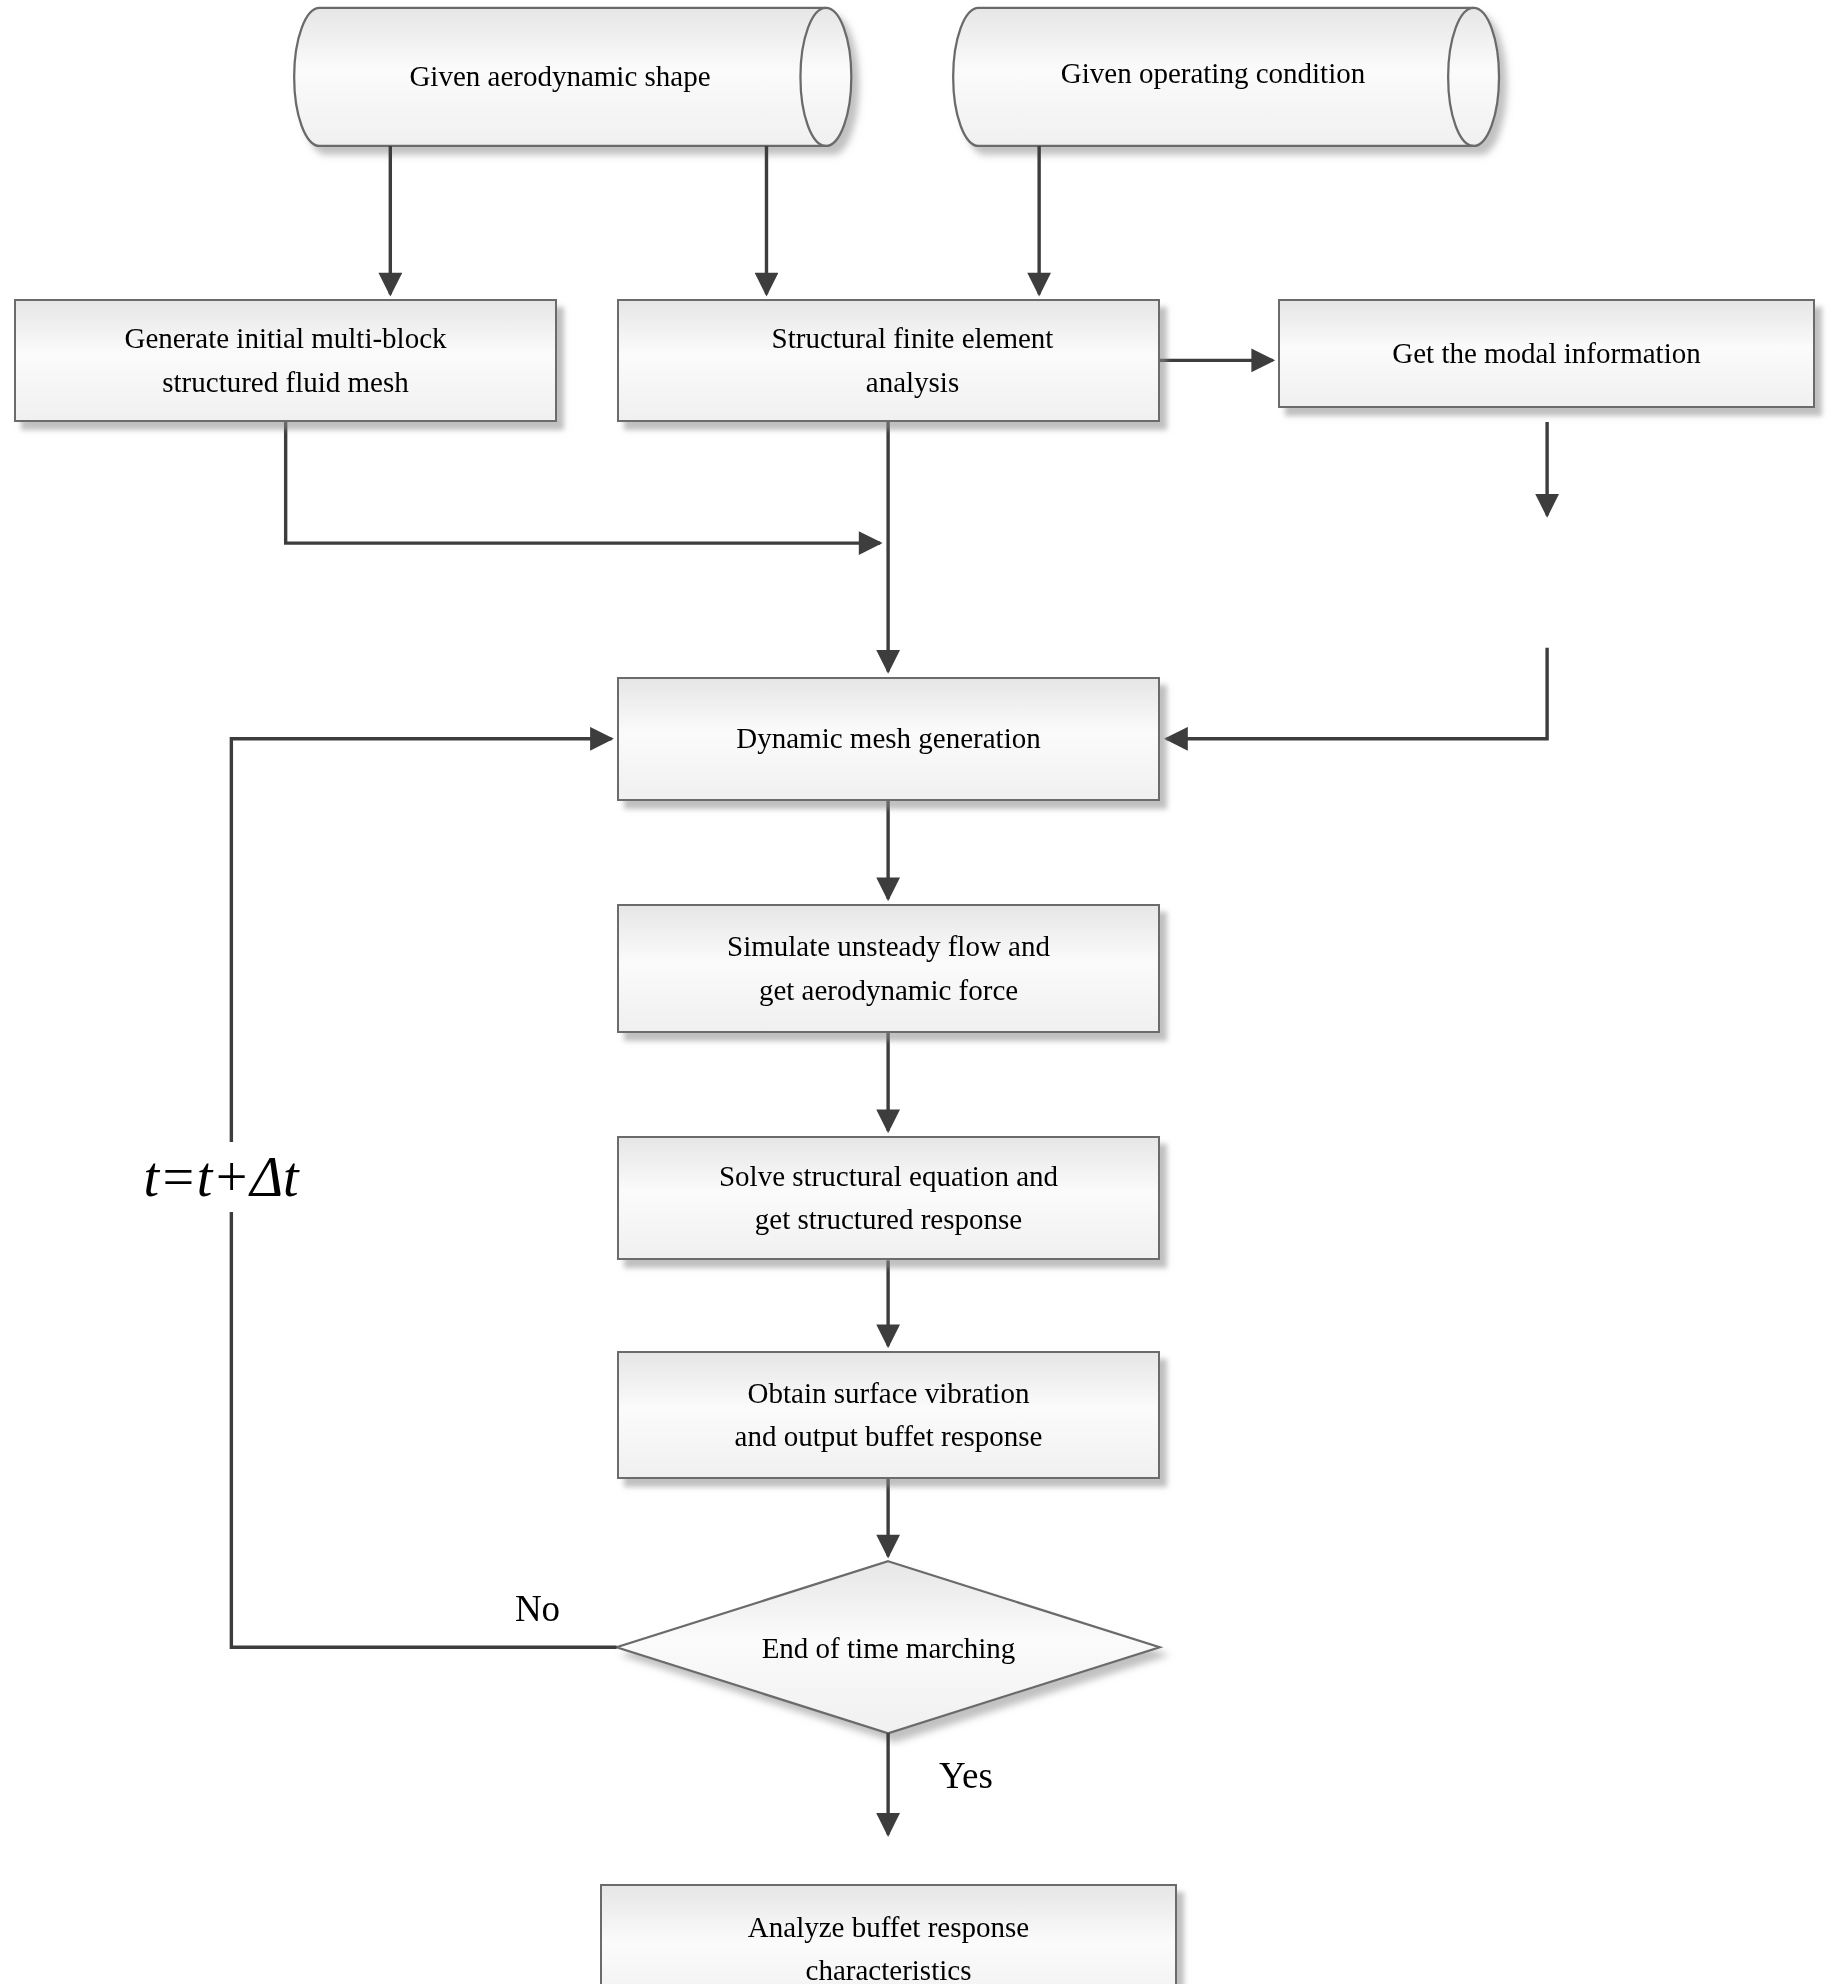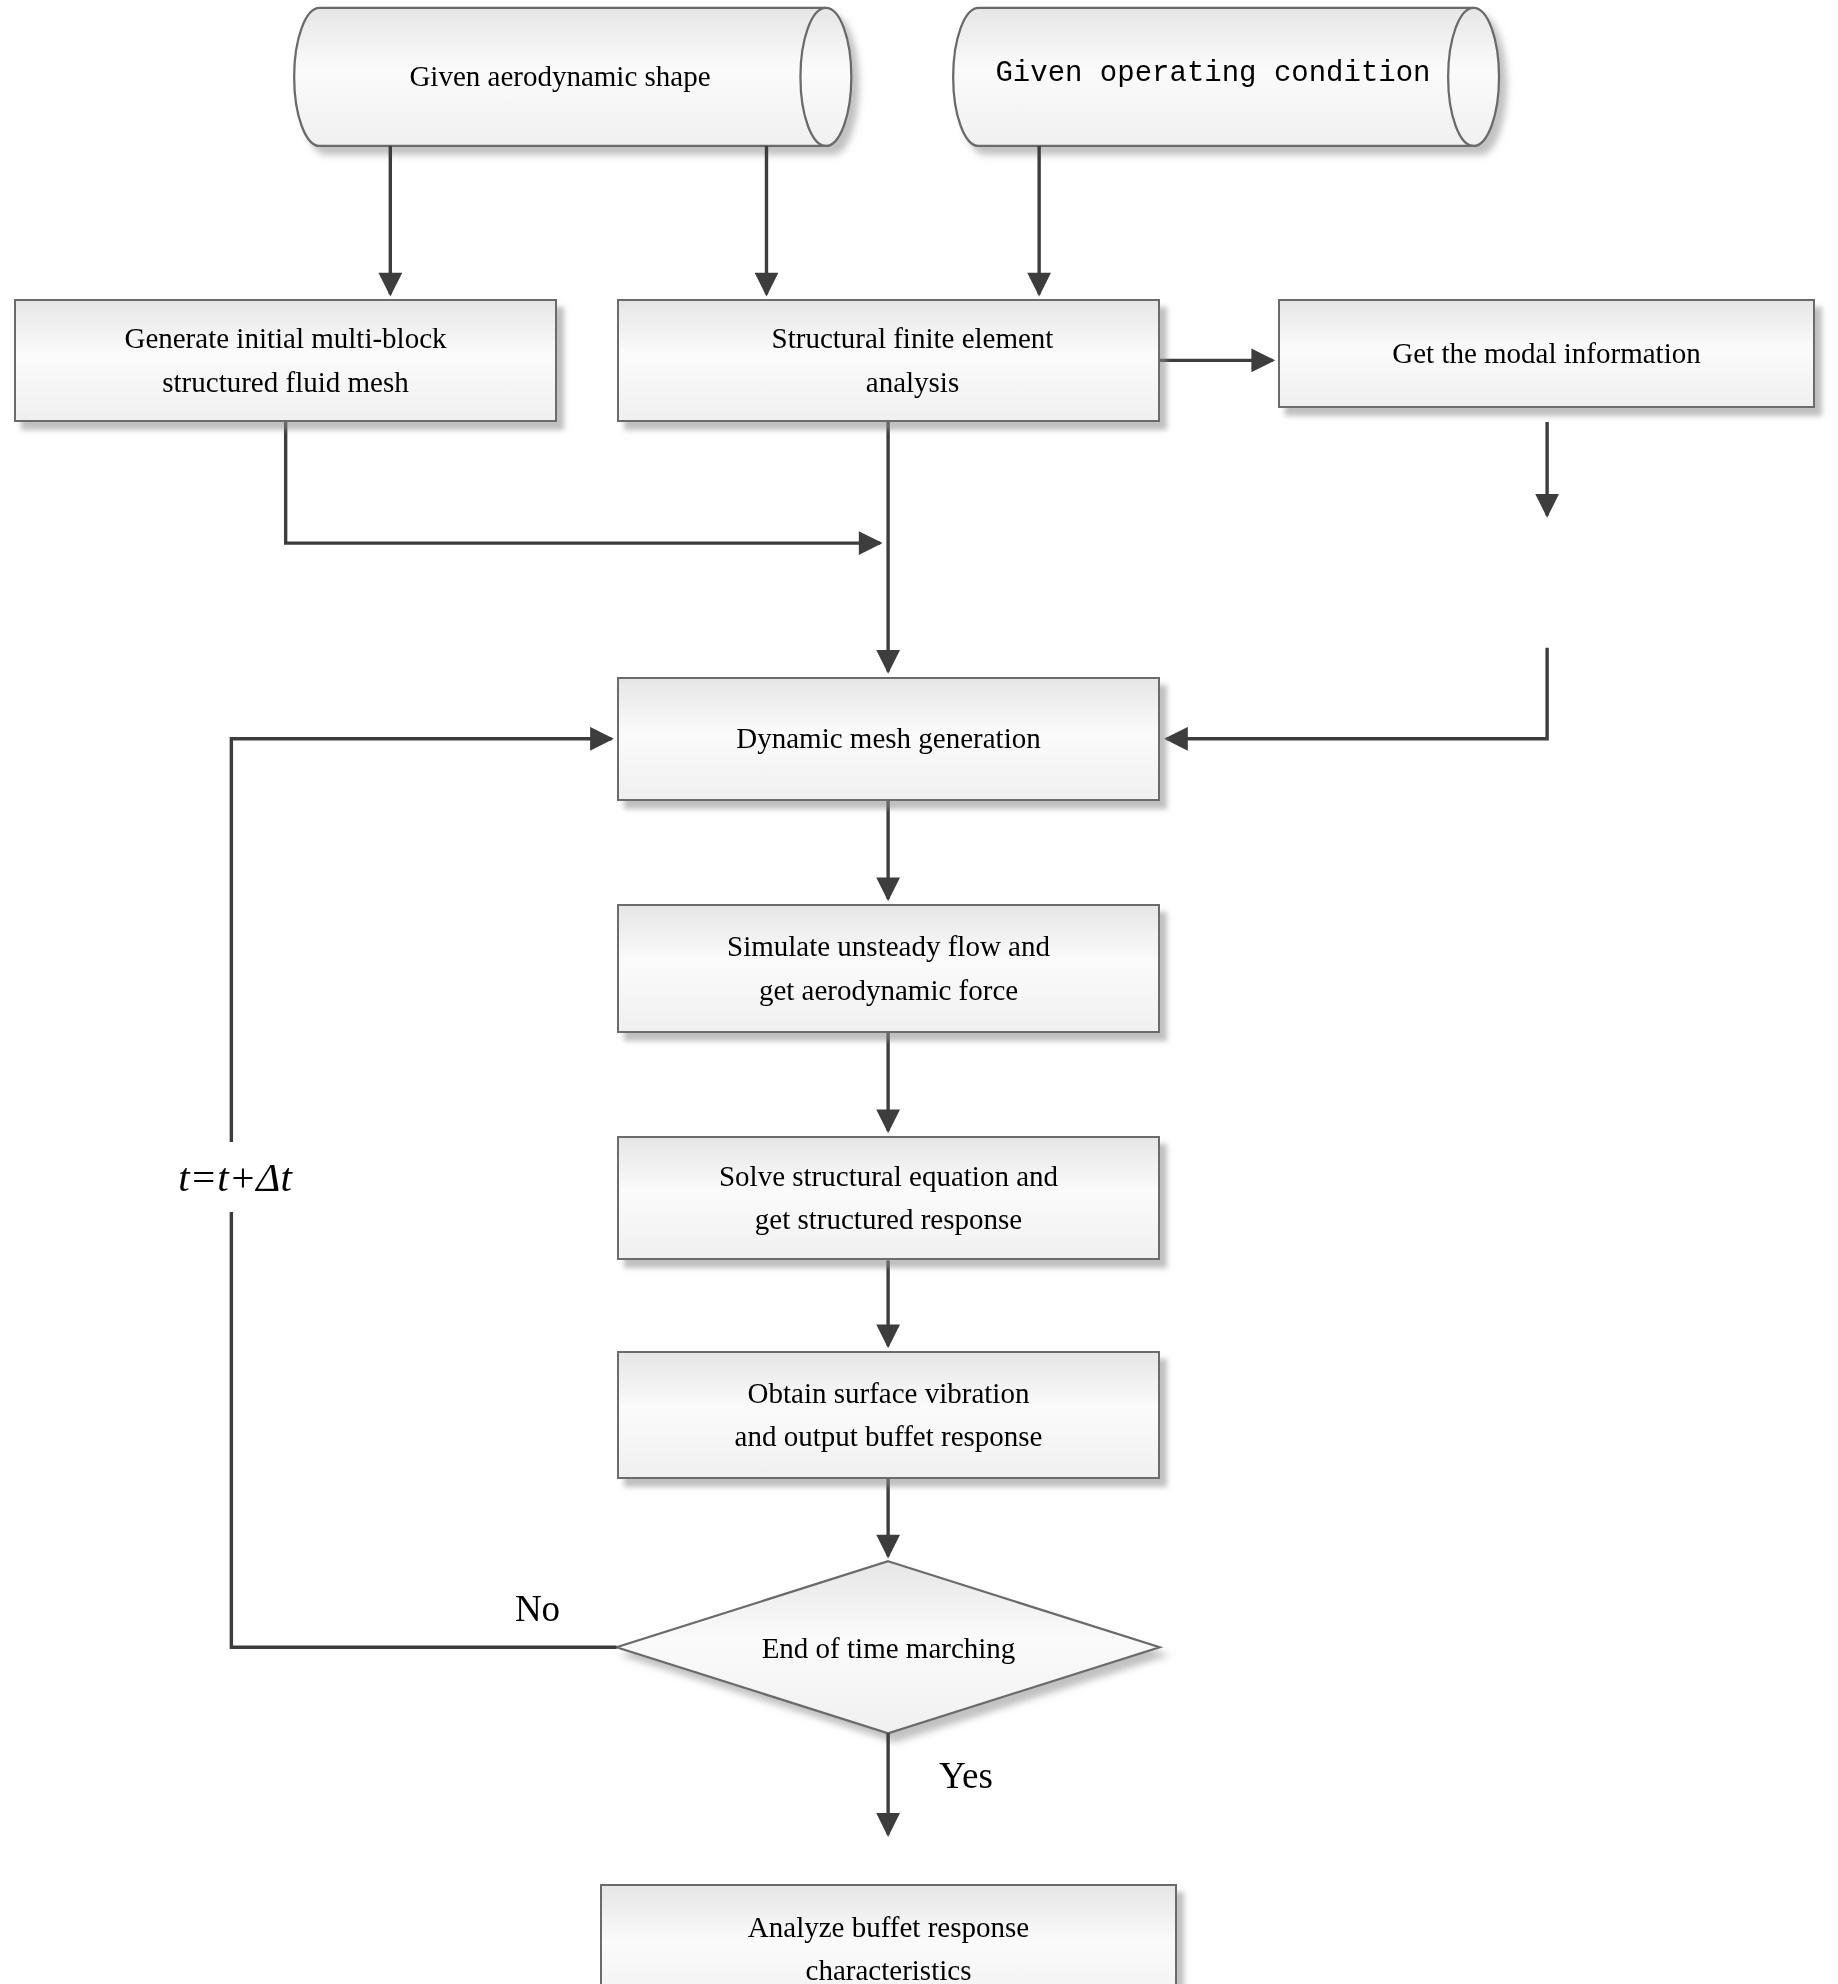--- a/index.html
+++ b/index.html
@@ -45,29 +45,29 @@
   #n-fea         { left:617px; top:299px;  width:543px;  height:123px;padding-left:48px; }
   #n-modalinfo   { left:1278px; top:299px;  width:537px;  height:109px; }
   #n-modalinterp { left:1277px; top:520px;  width:540px;  height:127px; }
   #n-dynmesh     { left:617px; top:677px; width:543px;  height:124px; }
   #n-simulate    { left:617px; top:904px; width:543px;  height:129px; }
   #n-solve       { left:617px; top:1136px; width:543px;  height:124px; }
   #n-obtain      { left:617px; top:1351px; width:543px;  height:128px; }
   #n-analyze     { left:600px; top:1840px; width:577px; height:130px;margin-top:44px; }
   
   #t-cyl1    { left:294px;  top:8px;   width:532px; height:138px; }
-  #t-cyl2    { left:953px; top:8px;   width:520px; height:132px;font-family:Liberation Mono, monospace; }
+  #t-cyl2    { left:953px; top:8px;   width:520px; height:132px; }
   #t-diamond { left:617px; top:1567px; width:543px; height:164px; }
   
   #lbl-no  { left:484px;  top:1583px; width:107px; height:51px; }
   #lbl-yes { left:904px; top:1750px; width:124px; height:51px; }
   #lbl-t   {
-    left:160px; top:1142px; width:150px; height:70px;
+    left:146px; top:1142px; width:150px; height:70px;
     background:#ffffff;
-    font-style:italic; font-size:41px;
+    font-style:italic; font-size:56px;
   }
 </style>
 </head>
 <body>
 
 <div class="canvas">
 
   <svg class="layer" width="1839" height="1985" viewBox="0 0 3251 3509">
     <defs>
       <linearGradient id="shapeGrad" x1="0" y1="0" x2="0" y2="1">

